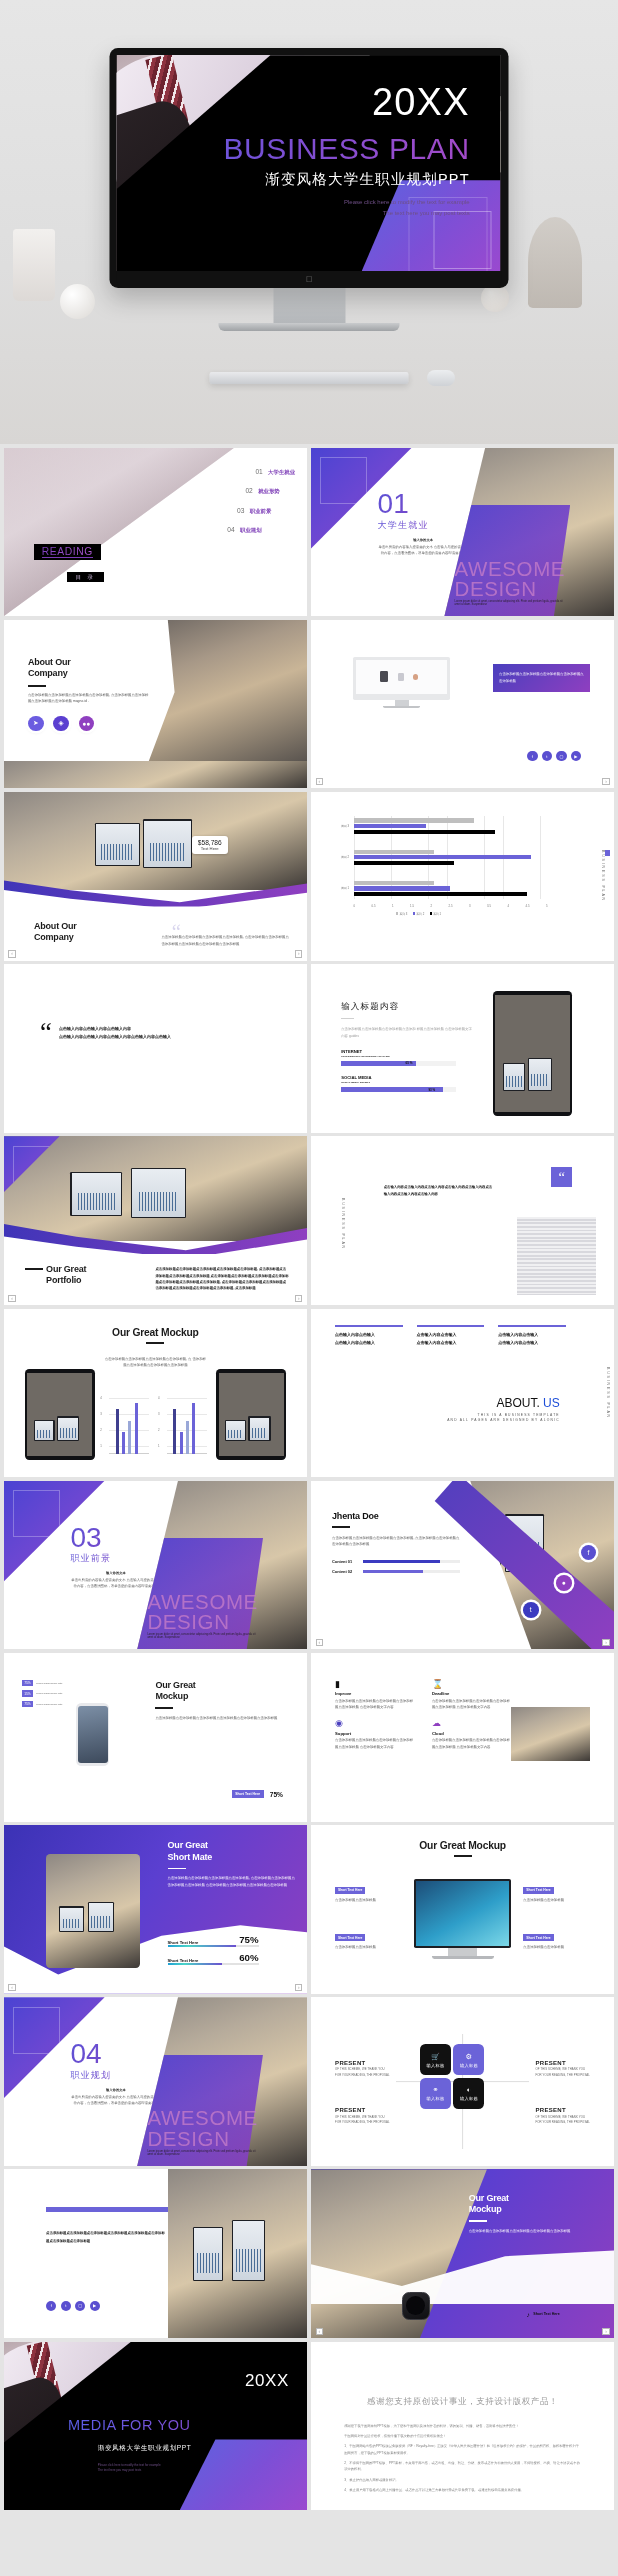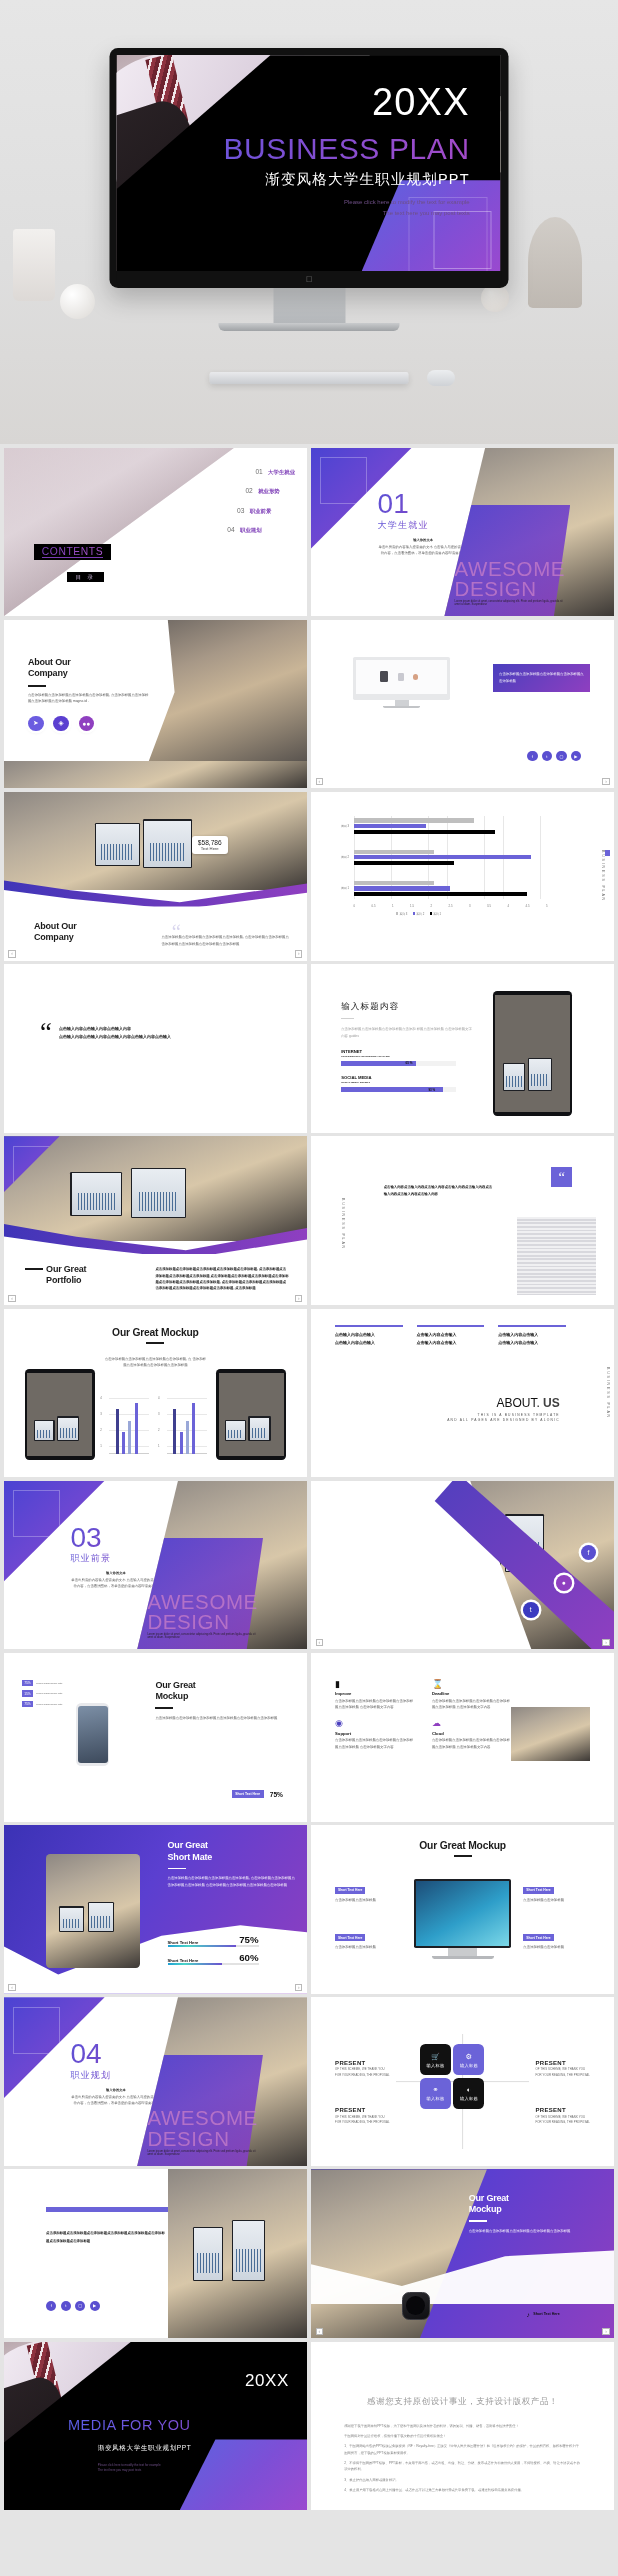--- a/index.html
+++ b/index.html
@@ -219,21 +219,21 @@
 
     <div class="slide">
       <div class="bizphoto hands" style="position:absolute;left:0;top:0;width:76%;height:100%;
            clip-path:polygon(0 0,100% 0,0 100%);"></div>
       <div style="position:absolute;left:0;top:0;width:76%;height:100%;
            clip-path:polygon(0 0,100% 0,0 100%);
            background:linear-gradient(150deg,#e4d9de 0%,#cbbcc4 40%,#9a888f 100%);opacity:.55;"></div>
       <div style="position:absolute;left:10%;top:57%;background:#000;padding:2.4px 7.8px;">
         <div style="font-size:10.3px;letter-spacing:0.6px;
              background:linear-gradient(90deg,#7e3fbd,#b05ad4);-webkit-background-clip:text;
-             background-clip:text;color:transparent;border-bottom:0.6px solid #7b3bb6;">CONTENTS</div>
+             background-clip:text;color:transparent;border-bottom:0.6px solid #7b3bb6;">READING</div>
       </div>
       <div style="position:absolute;left:21%;top:74%;background:#000;padding:1.2px 8.5px;color:#d7c2e8;
            font-size:5.4px;letter-spacing:2.4px;">目 录</div>
 
       <div style="position:absolute;right:4%;top:12%;width:46%;">
         <div style="display:flex;gap:5.4px;align-items:baseline;justify-content:flex-end;margin-bottom:11.5px;">
           <span style="font-size:6.6px;color:#6d6d6d;">01</span>
           <span style="font-size:5.4px;color:#7b3bb6;font-weight:700;">大学生就业</span>
         </div>
         <div style="display:flex;gap:5.4px;align-items:baseline;justify-content:flex-end;margin:0 11% 11.5px 0;">
@@ -576,21 +576,21 @@
         </div>
         <div style="flex:1;">
           <div style="width:100%;height:1.8px;background:#6b63d8;margin-bottom:3.6px;"></div>
           <div style="font-size:4px;line-height:2;color:#111;font-weight:700;white-space:pre-line;">点击输入内容点击输入
 点击输入内容点击输入</div>
         </div>
       </div>
       <div style="position:absolute;right:18%;top:52%;text-align:right;">
         <div style="font-size:12px;letter-spacing:0;color:#111;">
           <span>ABOUT.</span>
-          <span style="color:#404040;font-weight:bold;">US</span>
+          <span style="color:#1d4ed8;">US</span>
         </div>
         <div style="font-size:3.3px;letter-spacing:1.2px;color:#555;margin-top:3px;">THIS IS A BUSINESS TEMPLATE</div>
         <div style="font-size:3.3px;letter-spacing:1.2px;color:#555;margin-top:1.2px;">AND ALL PAGES ARE DESIGNED BY ALONIC</div>
       </div>
       <div class="vert-bp">
         <span>BUSINESS PLAN</span>
       </div>
     </div>
 
     <div class="slide">
@@ -624,20 +624,37 @@
         <div class="laptop-sm" style="left:32%;top:22%;width:16%;height:30%;">
             <i></i>
           </div>
         <div class="laptop-sm" style="left:50%;top:20%;width:18%;height:34%;">
             <i></i>
           </div>
       </div>
       <div style="position:absolute;right:0;top:0;width:74%;height:100%;pointer-events:none;
            background:linear-gradient(135deg,#4a3fbe,#8f3fc0);
            clip-path:polygon(28% 0,34% 0,100% 78%,100% 100%,90% 100%,20% 12%);"></div>
+      <div style="position:absolute;left:7%;top:18%;width:42%;">
+        <div style="font-size:9px;font-weight:700;color:#111;letter-spacing:-0.2px;">Jhenta Doe</div>
+        <div class="hr-dark" style="margin:4.8px 0 7.2px 0;"></div>
+        <div class="txtcn">点击添加标题点击添加标题点击添加标题点击添加标题, 点击添加标题点击添加标题点击添加标题点击添加标题</div>
+        <div style="margin-top:12px;display:flex;align-items:center;gap:4.2px;">
+          <span style="font-size:3.9px;font-weight:700;color:#111;width:26.6px;">Content 01</span>
+          <span class="bar-track" style="position:relative;">
+              <i class="bar-fill" style="display:block;width:80%;background:#3b3bc0;"></i>
+            </span>
+        </div>
+        <div style="margin-top:4.2px;display:flex;align-items:center;gap:4.2px;">
+          <span style="font-size:3.9px;font-weight:700;color:#111;width:26.6px;">Content 02</span>
+          <span class="bar-track" style="position:relative;">
+              <i class="bar-fill" style="display:block;width:62%;"></i>
+            </span>
+        </div>
+      </div>
       <div style="position:absolute;right:6%;top:38%;">
           <div class="circ" style="background:#5a4fd0;">f</div>
         </div>
       <div style="position:absolute;right:14%;top:56%;">
           <div class="circ" style="background:#8f3fc0;">●</div>
         </div>
       <div style="position:absolute;right:25%;top:72%;">
           <div class="circ" style="background:#3b3bc0;">t</div>
         </div>
       <div class="nav">

